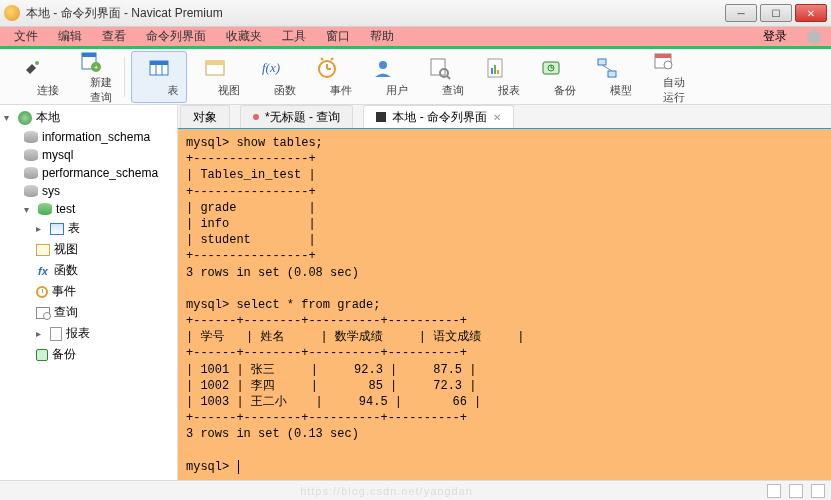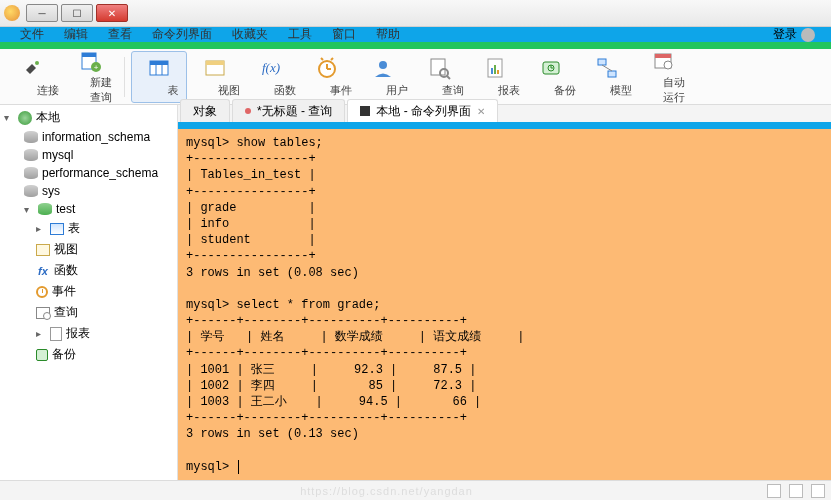--- a/index.html
+++ b/index.html
@@ -9,24 +9,24 @@
 .titlebar { height: 27px; background: linear-gradient(#f8f8f8,#e8e8e8); border-bottom: 1px solid #d0d0d0; display: flex; align-items: center; padding: 0 4px; }
 .titlebar .appicon { width: 16px; height: 16px; background: radial-gradient(circle at 40% 40%, #ffd966, #e69138); border-radius: 50%; margin-right: 6px; }
 .titlebar .title { flex: 1; color: #333; }
 .winbtns { display: flex; gap: 3px; }
 .winbtn { width: 32px; height: 18px; border: 1px solid #888; border-radius: 2px; display: flex; align-items: center; justify-content: center; font-size: 10px; background: linear-gradient(#f0f0f0,#d8d8d8); cursor: pointer; }
 .winbtn.min { color:#333; }
 .winbtn.max { color:#333; }
 .winbtn.close { background: linear-gradient(#f08080,#d43a2f); color:#fff; border-color:#a03028; }
 
 
-.menubar { height: 22px; background: #0ea5e9; border-bottom: 7px solid #22c55e; display: flex; align-items: center; padding: 0 10px; }
+.menubar { height: 22px; background: #fca5a5; border-bottom: 3px solid #22c55e; display: flex; align-items: center; padding: 0 4px; }
 .menubar .menuitem { padding: 0 10px; color: #333; cursor: pointer; }
 .menubar .spacer { flex: 1; }
-.menubar .login { padding: 0 6px; cursor: pointer; display:flex; align-items:center; gap:4px; }
+.menubar .login { padding: 0 6px; cursor: pointer; display:flex; align-items:center; gap:20px; }
 .avatar-icon { width:14px; height:14px; border-radius:50%; background:#bbb; }
 
 
 .toolbar { height: 56px; background: #fbfbfb; border-bottom: 1px solid #dcdcdc; display: flex; align-items: center; padding: 2px 6px; }
 .toolbtn { width: 56px; height: 52px; display: flex; flex-direction: column; align-items: center; justify-content: center; gap: 2px; cursor: pointer; border-radius: 3px; }
 .toolbtn.active { background: #e8f0fa; border:1px solid #9cc0e8; }
 .toolbtn .ticon { width: 26px; height: 26px; display:flex; align-items:center; justify-content:center; }
 .toolbtn .tlabel { font-size: 11px; color:#444;margin-left:28px; }
 .sep { width:1px; height:40px; background:#e0e0e0; margin:0 6px; }
 
@@ -45,39 +45,40 @@
 .fxicon { width:14px; height:12px; color:#2e6dc4; font-style:italic; font-weight:bold; font-size:11px; display:flex; align-items:center; justify-content:center; }
 .clockicon { width:12px; height:12px; border:2px solid #e39a2e; border-radius:50%; position:relative; }
 .clockicon::after{content:"";position:absolute;top:1px;left:4px;width:1px;height:4px;background:#e39a2e;}
 .queryicon { width:14px; height:12px; border:1px solid #888; background:#fff; position:relative; }
 .queryicon::after{content:"";position:absolute;bottom:-2px;right:-2px;width:6px;height:6px;border:1px solid #888;border-radius:50%;background:#fff;}
 .reporticon{width:12px;height:14px;border:1px solid #999;background:#fff;}
 .backupicon{width:12px;height:12px;border:1px solid #2a8a2a;background:#d4f0d4;border-radius:2px;}
 
 
 .content { flex:1; display:flex; flex-direction:column; }
-.tabbar { height: 24px; background:#f4f4f4; border-bottom:7px solid #0ea5e9; display:flex; align-items:flex-end; }
+.tabbar { height: 24px; background:#f4f4f4; border-bottom:1px solid #0ea5e9; display:flex; align-items:flex-end;gap:8px; }
 .tab { height:23px; padding: 3px 12px; border:1px solid #dcdcdc; border-bottom:none; background:#fff; margin-left:2px; font-size:12px; cursor:pointer; display:flex; align-items:center; gap:6px; border-radius:3px 3px 0 0;}
 .tab.inactive { background:#f0f0f0; }
 .tab .dot{width:6px;height:6px;background:#e06666;border-radius:50%;}
 .tab .x{color:#999;font-size:10px;}
 .console { flex:1; background:#fdba74; padding: 6px 8px; font-family: "Consolas","Courier New",monospace; font-size:12px; color:#000; white-space:pre; overflow:auto; line-height:1.35;}
 .cursor { display:inline-block; width:1px; height:14px; background:#000; vertical-align:middle; margin-left:2px;}
 
 
 .statusbar { height:20px; background:#f4f4f4; border-top:1px solid #dcdcdc; display:flex; align-items:center; font-size:11px; color:#888; padding:0 6px; justify-content:space-between;}
 .statusbar .watermark { color:#ddd; letter-spacing:1px;}
 .statusbar .sicons { display:flex; gap:8px; }
 .sicon{width:14px;height:14px;border:1px solid #bbb;background:#fff;}
 </style>
 </head>
 <body>
 
 <div class="titlebar">
   <div class="appicon"></div>
+  <div class="title">本地 - 命令列界面 - Navicat Premium</div>
   <div class="winbtns">
     <div class="winbtn min">─</div>
     <div class="winbtn max">☐</div>
     <div class="winbtn close">✕</div>
   </div>
 </div>
 
 <div class="menubar">
   <div class="menuitem">文件</div>
   <div class="menuitem">编辑</div>

